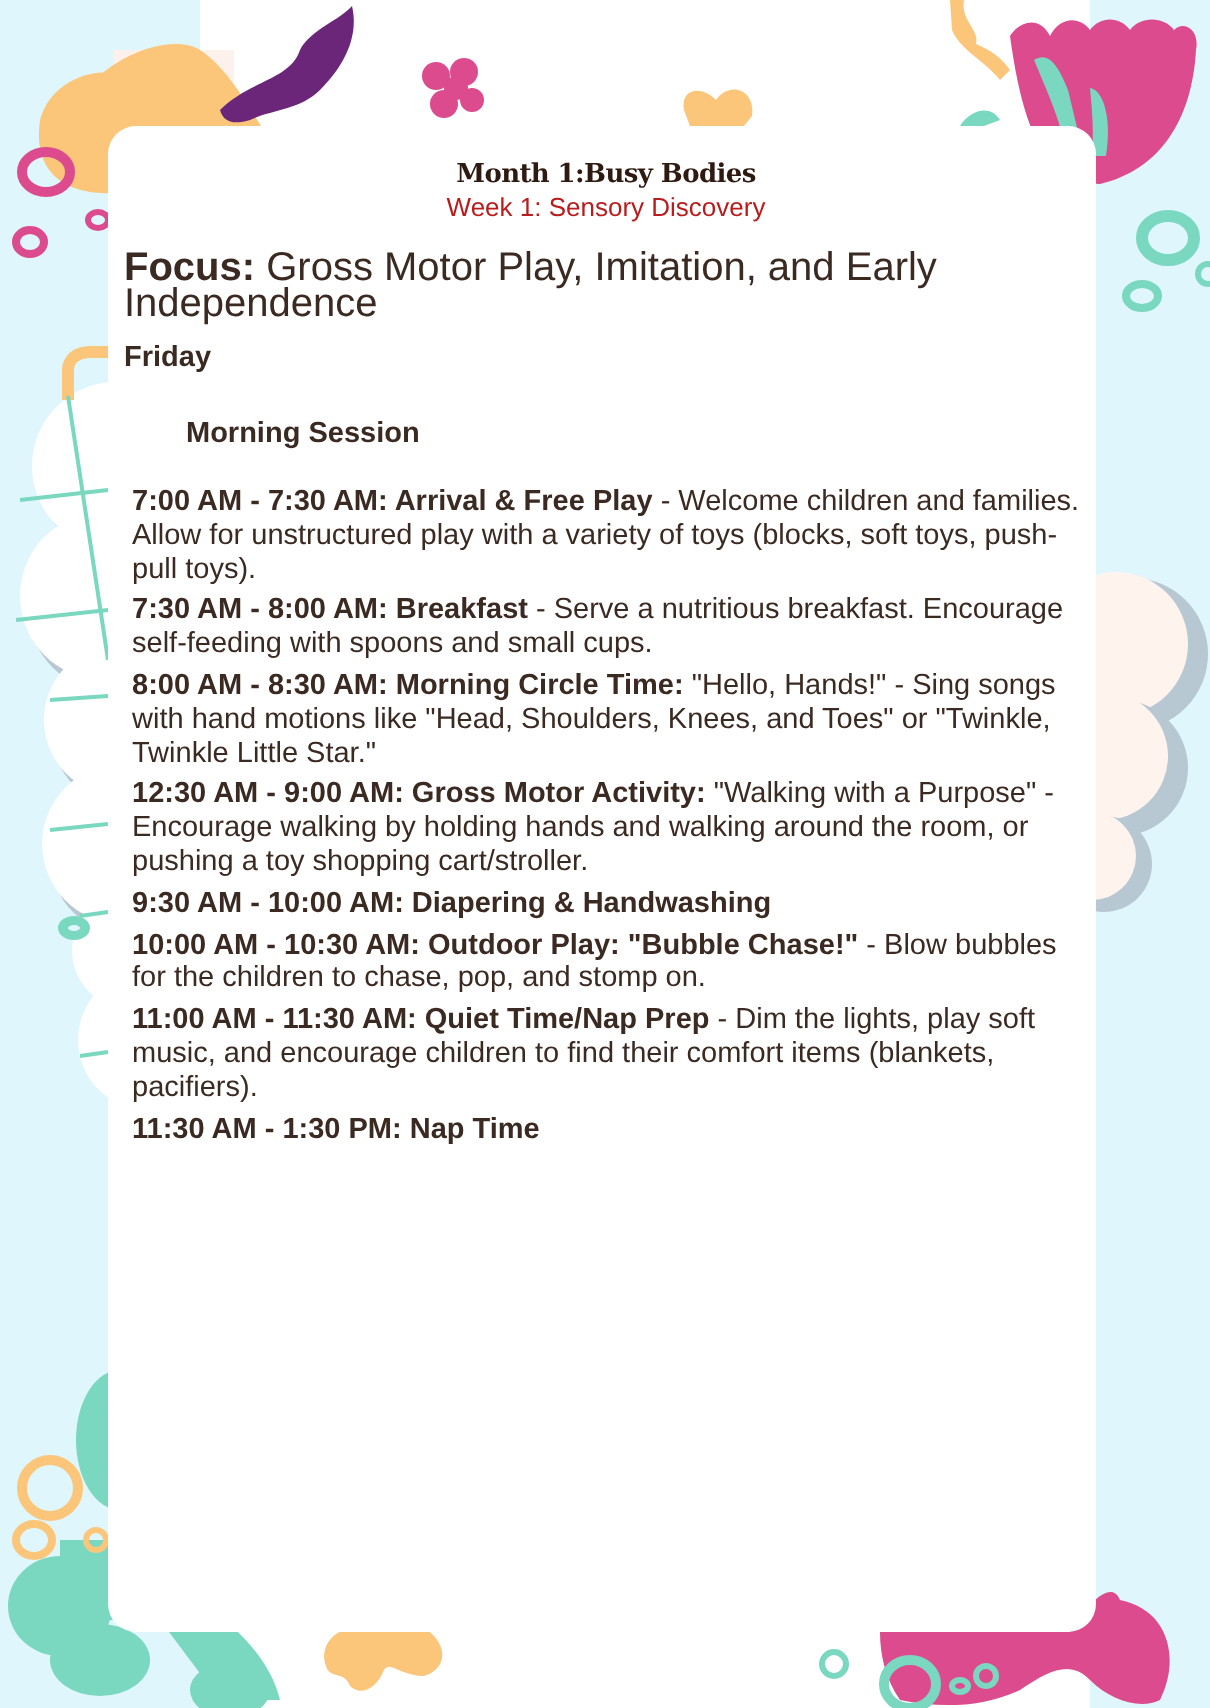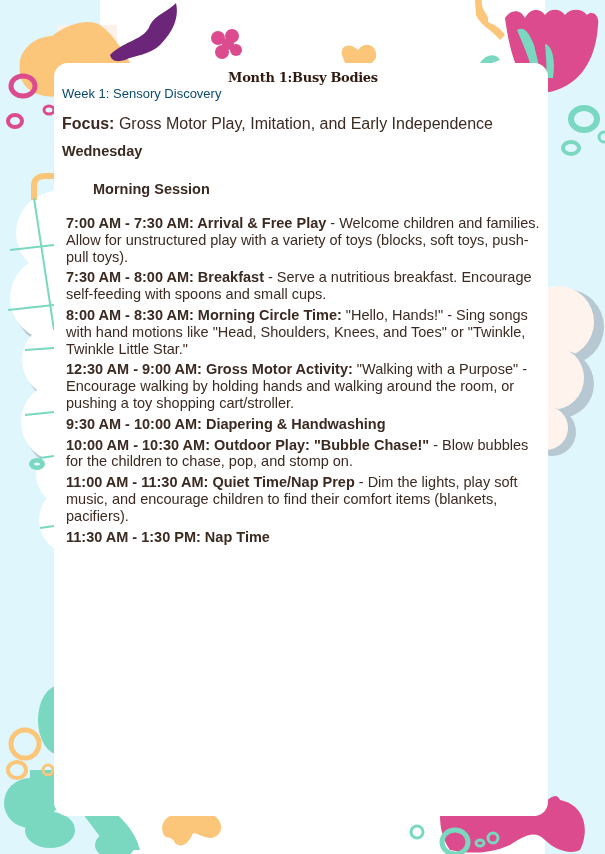--- a/index.html
+++ b/index.html
@@ -1,23 +1,23 @@
 <!DOCTYPE html>
 <html><head>
 <meta charset="utf-8">
 <style>
   html,body{margin:0;padding:0;}
   body{width:605px;height:854px;position:relative;overflow:hidden;background:#dff6fd;font-family:"Liberation Sans","DejaVu Sans",sans-serif;}
   .deco{position:absolute;left:0;top:0;width:605px;height:854px;}
   .paper-back{position:absolute;left:100px;top:0;width:445px;height:854px;background:#ffffff;}
   .card{position:absolute;left:54px;top:63px;width:494px;height:753px;background:#ffffff;border-radius:14px;}
   .content{position:absolute;left:62px;top:70px;width:482px;color:#3b2a22;}
-  .title{text-align:center;font-family:"DejaVu Serif",serif;font-weight:bold;font-size:13px;letter-spacing:-0.3px;color:#2f1a12;line-height:16px;margin-top:0;}
-  .subtitle{font-family:"Liberation Sans",sans-serif;font-size:13px;color:#0c4a6e;line-height:16px;}
-  .focus{font-size:16px;line-height:18px;margin-top:13px;}
+  .title{text-align:center;font-family:"DejaVu Serif",serif;font-weight:bold;font-size:13px;letter-spacing:-0.3px;color:#2f1a12;line-height:16px;margin-top:10px;}
+  .subtitle{text-align:center;font-family:"Liberation Sans",sans-serif;font-size:13px;color:#b91c1c;line-height:16px;}
+  .focus{font-size:20px;line-height:18px;margin-top:13px;}
   .b{font-weight:bold;}
   .day{font-size:14.5px;font-weight:bold;line-height:18px;margin-top:9px;}
   .session{font-size:14.5px;font-weight:bold;line-height:18px;margin-top:20px;margin-left:31px;}
   .schedule{margin-top:17px;font-size:14.5px;line-height:16.8px;}
   .entry{margin:4px;}
 </style>
 </head>
 <body>
 
 <svg class="deco" viewBox="0 0 605 854" xmlns="http://www.w3.org/2000/svg">
@@ -117,21 +117,21 @@
 <div class="card"></div>
 
 <div class="content">
   <div class="title">Month 1:Busy Bodies</div>
   <div class="subtitle">Week 1:  Sensory Discovery</div>
 
   <div class="focus">
     <span class="b">Focus:</span><span> Gross Motor Play, Imitation, and Early Independence</span>
   </div>
 
-  <div class="day">Wednesday</div>
+  <div class="day">Friday</div>
   <div class="session">Morning Session</div>
 
   <div class="schedule">
     <p class="entry"><span class="b">7:00 AM - 7:30 AM: Arrival &amp; Free Play</span><span> - Welcome children and families. Allow for unstructured play with a variety of toys (blocks, soft toys, push-pull toys).</span></p>
     <p class="entry"><span class="b">7:30 AM - 8:00 AM: Breakfast</span><span> - Serve a nutritious breakfast. Encourage self-feeding with spoons and small cups.</span></p>
     <p class="entry"><span class="b">8:00 AM - 8:30 AM: Morning Circle Time:</span><span> "Hello, Hands!" - Sing songs with hand motions like "Head, Shoulders, Knees, and Toes" or "Twinkle, Twinkle Little Star."</span></p>
     <p class="entry"><span class="b">12:30 AM - 9:00 AM: Gross Motor Activity:</span><span> "Walking with a Purpose" - Encourage walking by holding hands and walking around the room, or pushing a toy shopping cart/stroller.</span></p>
     <p class="entry"><span class="b">9:30 AM - 10:00 AM: Diapering &amp; Handwashing</span><span></span></p>
     <p class="entry"><span class="b">10:00 AM - 10:30 AM: Outdoor Play: "Bubble Chase!"</span><span> - Blow bubbles for the children to chase, pop, and stomp on.</span></p>
     <p class="entry"><span class="b">11:00 AM - 11:30 AM: Quiet Time/Nap Prep</span><span> - Dim the lights, play soft music, and encourage children to find their comfort items (blankets, pacifiers).</span></p>

